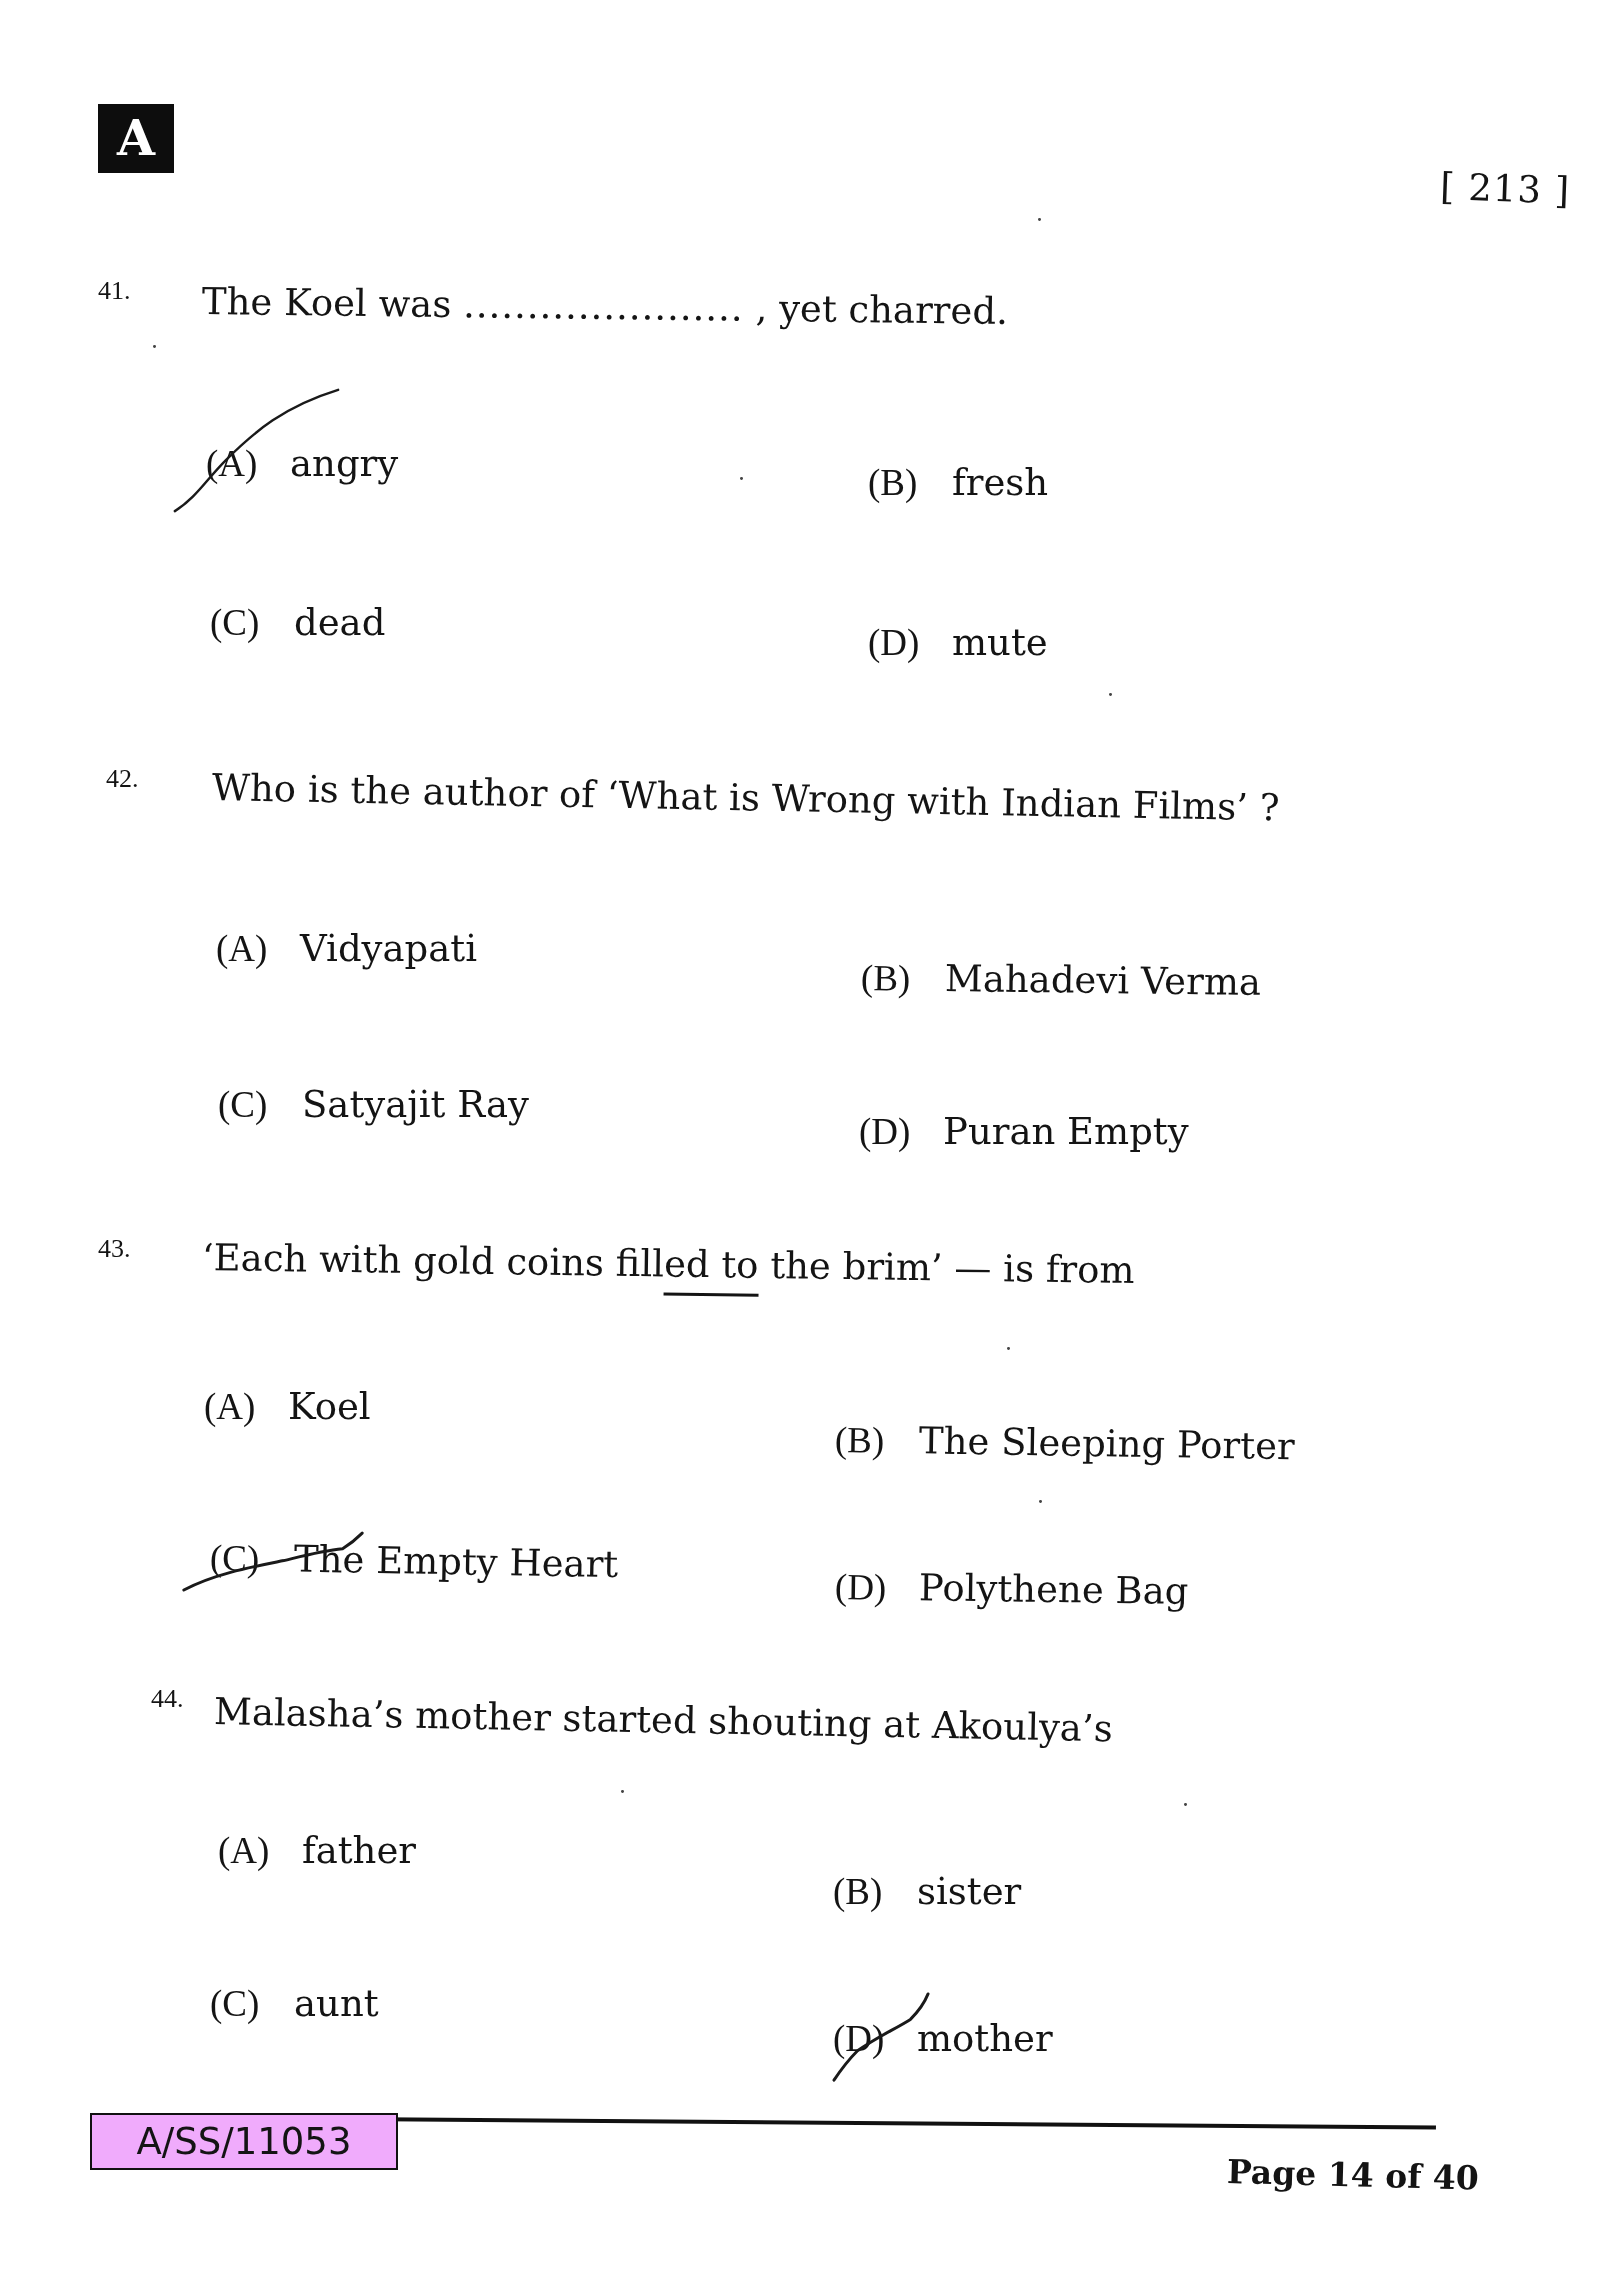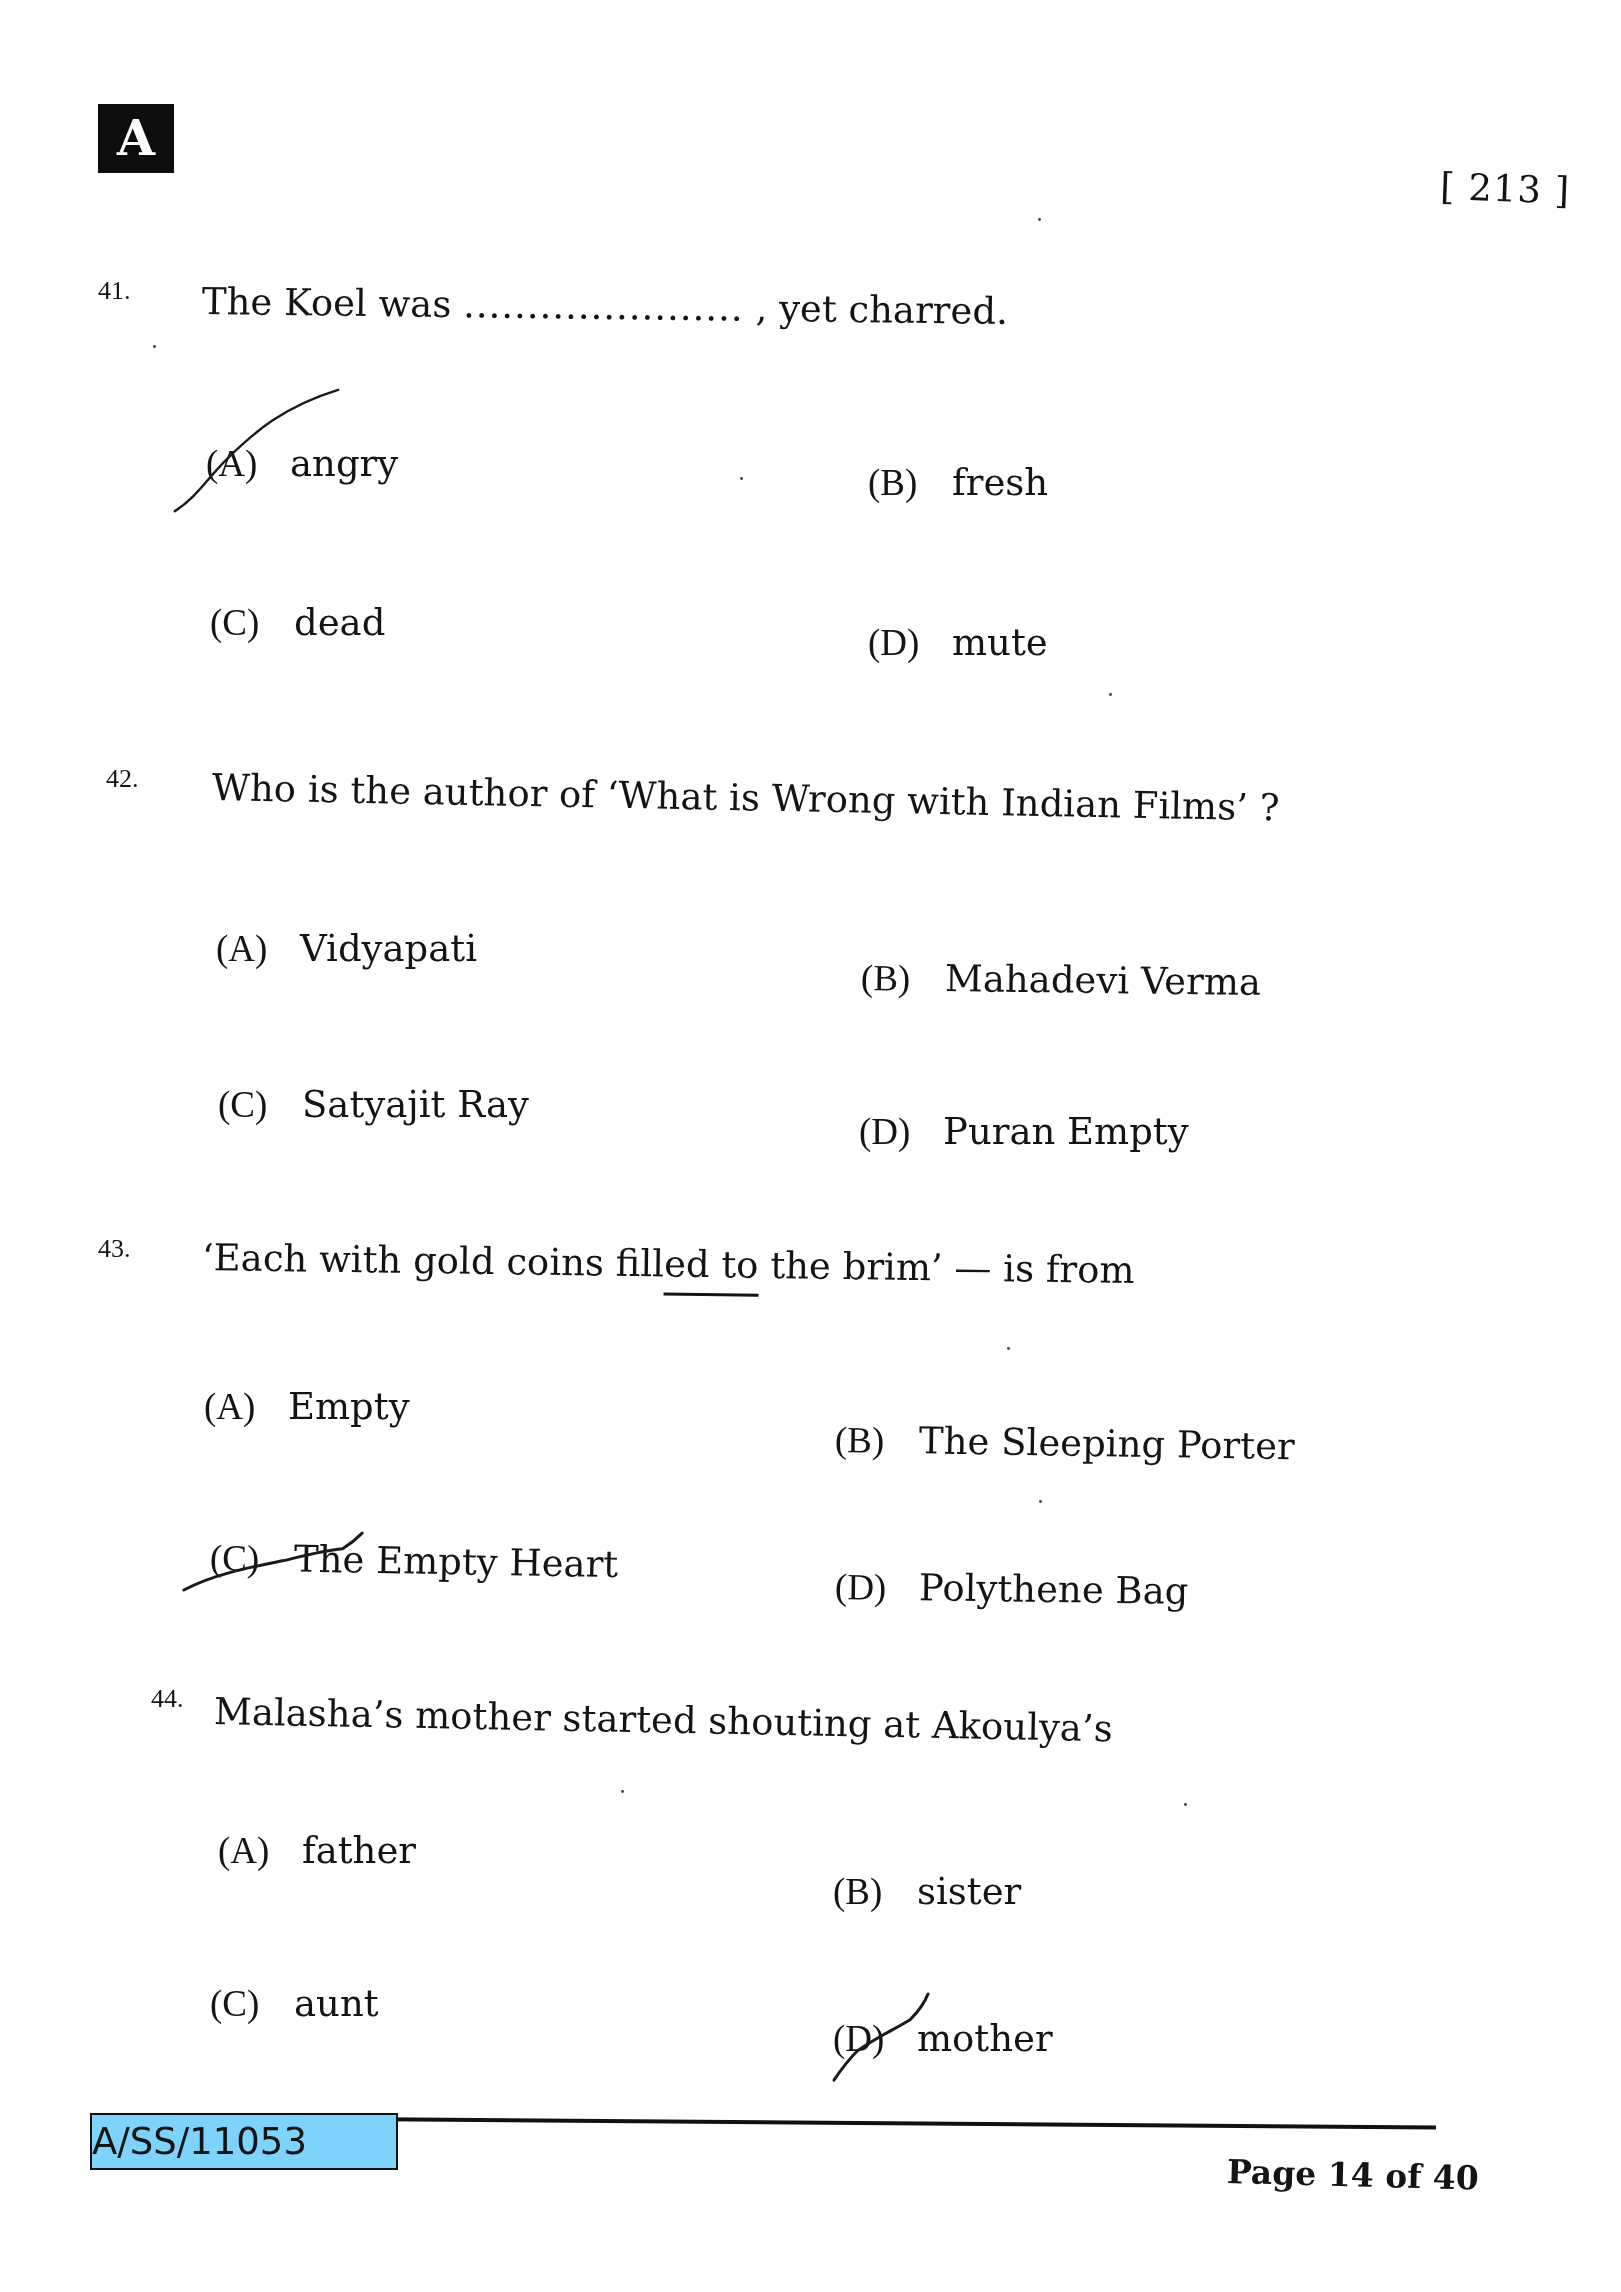--- a/index.html
+++ b/index.html
@@ -89,22 +89,22 @@
       transform: rotate(0.45deg);
       transform-origin: left center;
     }
     .paper-code {
       left: 90px; top: 2113px;
       width: 304px; height: 53px;
       border: 2.9px solid #111;
       font-family: "DejaVu Sans", sans-serif;
       font-size: 37px;
       line-height: 53px;
-      text-align: left;
-      background: #7dd3fc;
+      text-align: center;
+      background: #f0abfc;
     }
     .page-num {
       left: 1227px; top: 2152px;
       font-size: 33px;
       font-weight: bold;
       transform: rotate(1.5deg);
       transform-origin: left center;
     }
     .speck {
       position: absolute;
@@ -167,21 +167,21 @@
   </div>
 </div>
 
 <div class="abs" style="left:98px; top:1230px; width:1372px; height:412px;">
   <span class="abs q-num" style="left:0; top:3.9px;">43.</span>
   <div class="abs q-text" style="left:104px; top:5.9px; transform: rotate(0.8deg);">
     <span>‘Each with gold coins fill</span><span class="underlined-seg">ed to</span><span> the brim’ — is from</span>
   </div>
   <div class="abs opt" style="left:106px; top:155px;">
     <span class="opt-letter">(A)</span>
-    <span class="opt-text">Empty</span>
+    <span class="opt-text">Koel</span>
   </div>
   <div class="abs opt" style="left:737px; top:188px; transform: rotate(0.9deg);">
     <span class="opt-letter">(B)</span>
     <span class="opt-text">The Sleeping Porter</span>
   </div>
   <div class="abs opt" style="left:112px; top:306px; transform: rotate(1deg);">
     <span class="opt-letter">(C)</span>
     <span class="opt-text">The Empty Heart</span>
   </div>
   <div class="abs opt" style="left:737px; top:335px; transform: rotate(0.8deg);">

